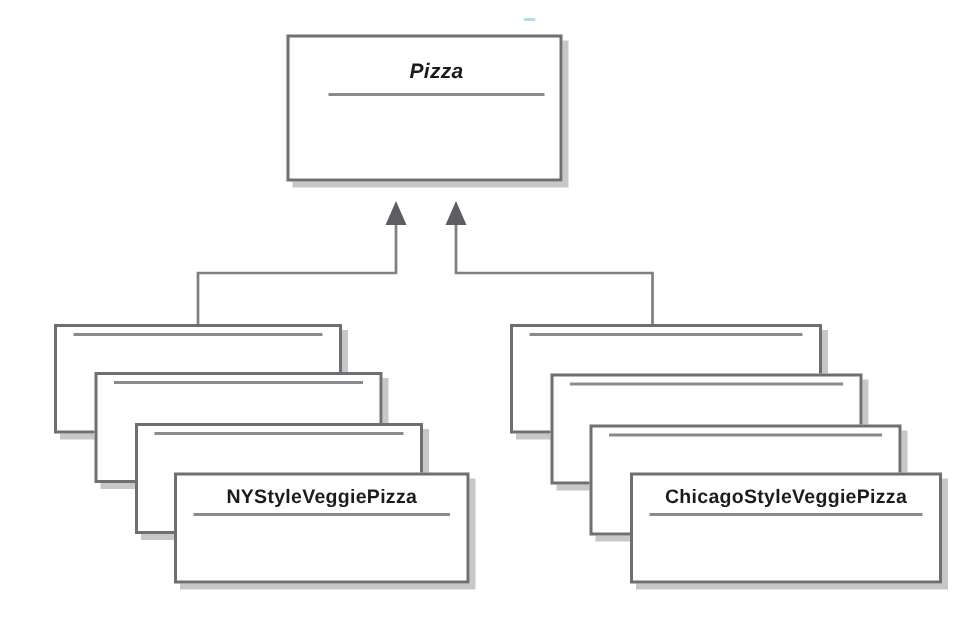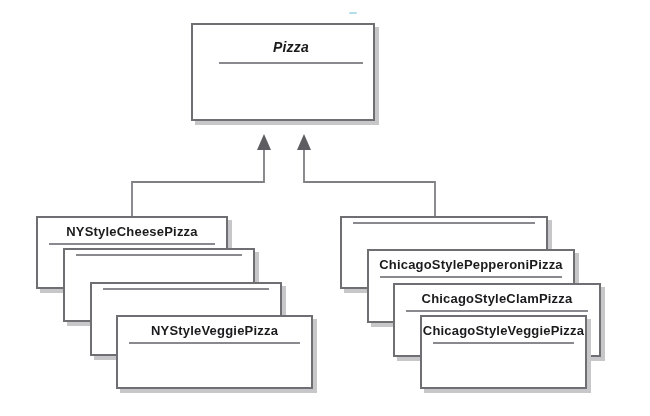--- a/index.html
+++ b/index.html
@@ -44,21 +44,21 @@
   .child .separator { margin: 4px 11px 0 11px; }
 
   .box-ny-1 { left: 36px;  top: 216px; width: 192px; height: 73px; }
   .box-ny-2 { left: 63px;  top: 248px; width: 192px; height: 74px; }
   .box-ny-3 { left: 90px;  top: 282px; width: 192px; height: 74px; }
   .box-ny-4 { left: 116px; top: 315px; width: 197px; height: 74px; }
 
   .box-ch-1 { left: 340px; top: 216px; width: 208px; height: 73px; }
   .box-ch-2 { left: 367px; top: 249px; width: 208px; height: 74px; }
   .box-ch-3 { left: 393px; top: 283px; width: 208px; height: 74px; }
-  .box-ch-4 { left: 420px; top: 315px; width: 167px; height: 74px; }
+  .box-ch-4 { left: 420px; top: 315px; width: 208px; height: 74px; }
 
   
   .connectors {
     position: absolute;
     left: 0; top: 0;
     width: 650px; height: 416px;
     pointer-events: none;
   }
   .connectors polyline {
     fill: none;
@@ -87,43 +87,40 @@
     <polyline points="435,216 435,182 304,182 304,148" stroke="#7f7f84"></polyline>
     <polygon points="304,134 297,150 311,150" fill="#5d5d62"></polygon>
   </svg>
 
   <div class="class-box box-pizza">
     <div class="class-title">Pizza</div>
     <div class="separator"></div>
   </div>
 
   <div class="class-box child box-ny-1">
-    <div class="class-title">NYStyleCheesePizza</div>
     <div class="separator"></div>
   </div>
   <div class="class-box child box-ny-2">
     <div class="separator"></div>
   </div>
   <div class="class-box child box-ny-3">
     <div class="separator"></div>
   </div>
   <div class="class-box child box-ny-4">
     <div class="class-title">NYStyleVeggiePizza</div>
     <div class="separator"></div>
   </div>
 
   <div class="class-box child box-ch-1">
     <div class="separator"></div>
   </div>
   <div class="class-box child box-ch-2">
-    <div class="class-title">ChicagoStylePepperoniPizza</div>
     <div class="separator"></div>
   </div>
   <div class="class-box child box-ch-3">
-    <div class="class-title">ChicagoStyleClamPizza</div>
     <div class="separator"></div>
   </div>
   <div class="class-box child box-ch-4">
     <div class="class-title">ChicagoStyleVeggiePizza</div>
     <div class="separator"></div>
   </div>
 
 </div>
 
 </body></html>

